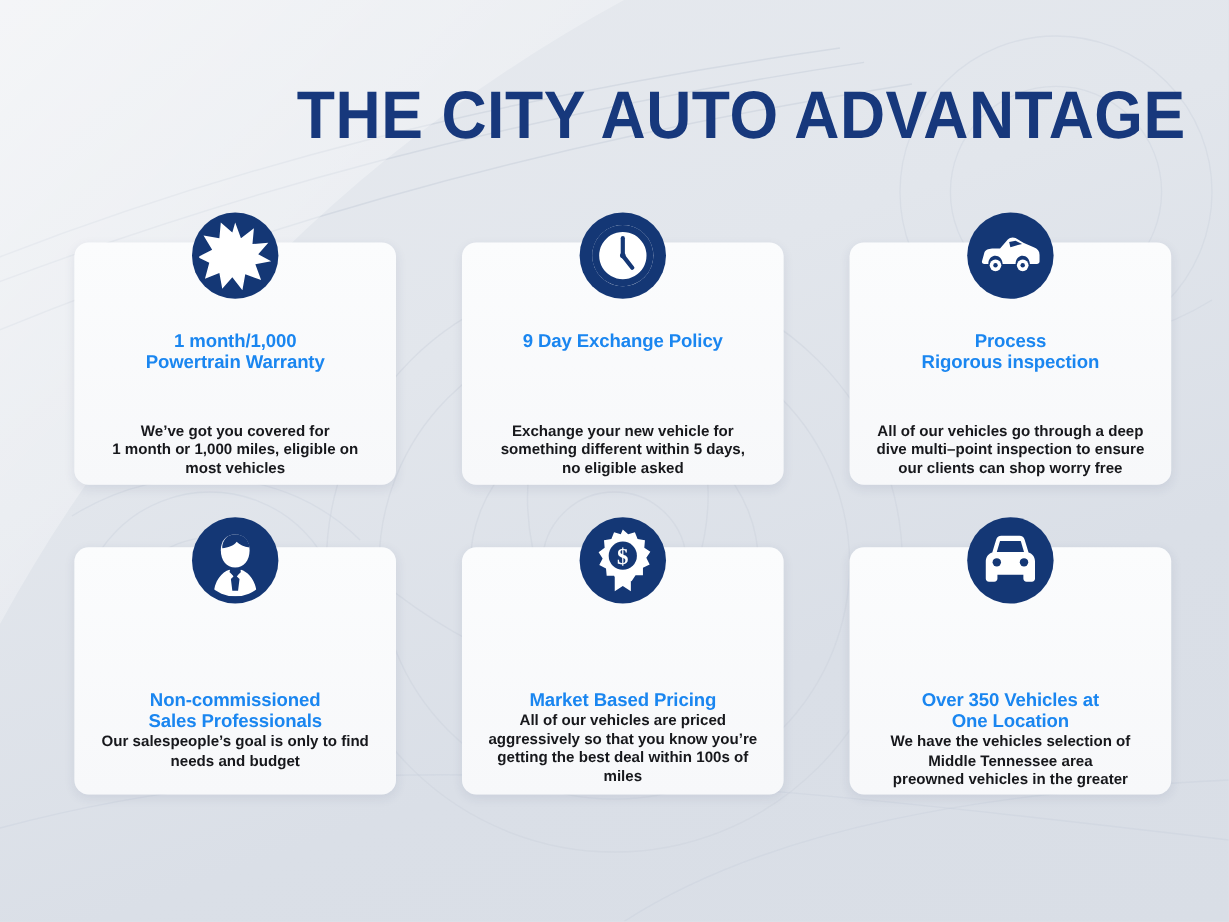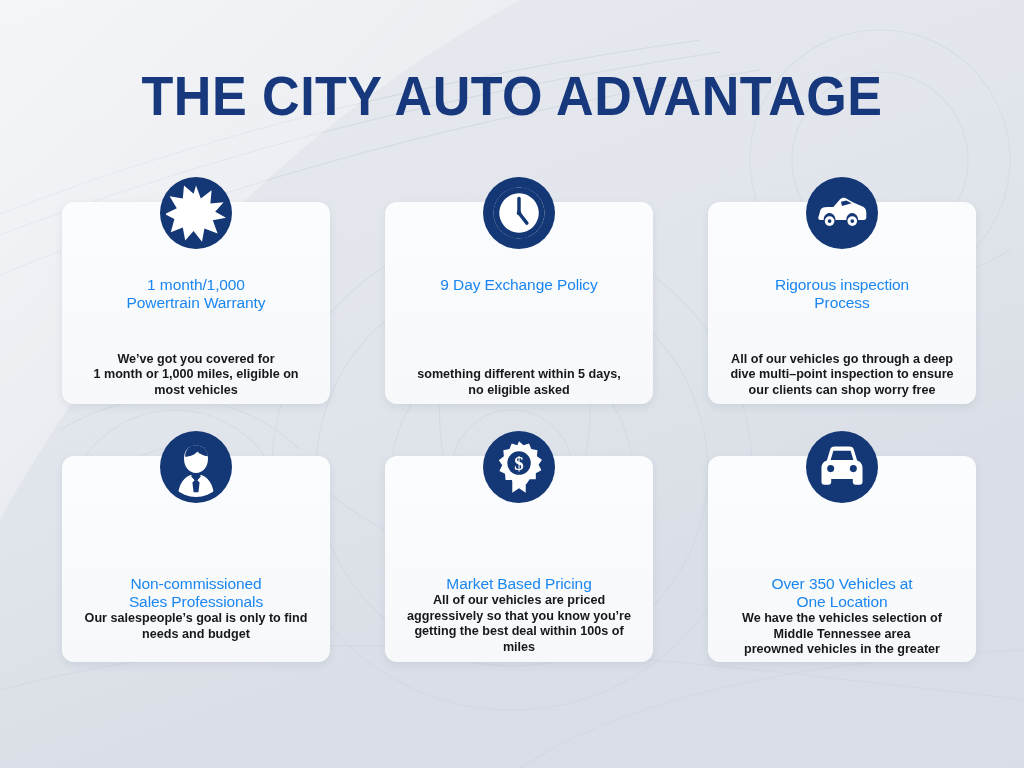--- a/index.html
+++ b/index.html
@@ -30,21 +30,21 @@
     pointer-events: none;
   }
   .bg-art svg { display: block; width: 1024px; height: 768px; }
 
   
   .title-wrap {
     position: absolute;
     top: 66px;
     left: 0;
     width: 1024px;
-    text-align: center;
+    text-align: right;
   }
   .title {
     font-family: "Liberation Sans Narrow", "Liberation Sans", sans-serif;
     font-size: 56px;
     line-height: 60px;
     font-weight: bold;
     letter-spacing: 0.5px;
     color: #17387c;
     transform: scaleX(0.93);
     transform-origin: center;
@@ -90,21 +90,21 @@
     justify-content: center;
   }
   .icon-badge svg { display: block; }
 
   .card-heading {
     margin-top: 74px;
     text-align: center;
     font-family: "Liberation Sans", sans-serif;
     font-size: 15.5px;
     line-height: 18px;
-    font-weight: normal;
+    font-weight: bold;
     color: #1a86f0;
     letter-spacing: -0.1px;
     padding: 0 4px;
   }
 
   .card-body {
     margin-top: auto;
     margin-bottom: 6px;
     text-align: center;
     font-family: "Liberation Sans", sans-serif;
@@ -195,39 +195,40 @@
           <path d="M50 6 a44 44 0 1 1 -0.1 0 z M50 16 a34 34 0 1 0 0.1 0 z" fill="#143775"></path>
           <rect x="47" y="22" width="6" height="30" rx="3" fill="#143775"></rect>
           <rect x="47" y="47" width="6" height="28" rx="3" fill="#143775" transform="rotate(-38 50 50)"></rect>
           <circle cx="50" cy="50" r="4" fill="#143775"></circle>
         </svg>
       </div>
       <div class="card-heading">
         <div>9 Day Exchange Policy</div>
       </div>
       <div class="card-body">
+        <div>Exchange your new vehicle for</div>
         <div>something different within 5 days,</div>
         <div>no eligible asked</div>
       </div>
     </div>
 
     <div class="card">
       <div class="icon-badge">
         <svg width="54" height="54" viewBox="0 0 100 70">
           <path fill="#ffffff" d="M6 44 L10 30 C12 25 18 24 24 24 L34 24 L46 10 C49 7 54 6 58 8 L70 15 L86 22 C92 24 95 28 95 34 L95 44 C95 46 93 48 91 48 L80 48 C80 39 72 33 65 36 C61 38 58 41 58 48 L38 48 C38 39 30 33 23 36 C19 38 16 41 16 48 L10 48 C7 48 6 46 6 44 Z"></path>
           <circle cx="27" cy="50" r="9" fill="#ffffff"></circle>
           <circle cx="69" cy="50" r="9" fill="#ffffff"></circle>
           <circle cx="27" cy="50" r="3.4" fill="#143775"></circle>
           <circle cx="69" cy="50" r="3.4" fill="#143775"></circle>
           <path fill="#143775" d="M48 14 L58 12 L68 17 L50 22 Z"></path>
         </svg>
       </div>
       <div class="card-heading">
+        <div>Process</div>
         <div>Rigorous inspection</div>
-        <div>Process</div>
       </div>
       <div class="card-body">
         <div>All of our vehicles go through a deep</div>
         <div>dive multi–point inspection to ensure</div>
         <div>our clients can shop worry free</div>
       </div>
     </div>
 
     <div class="card row2">
       <div class="icon-badge">

